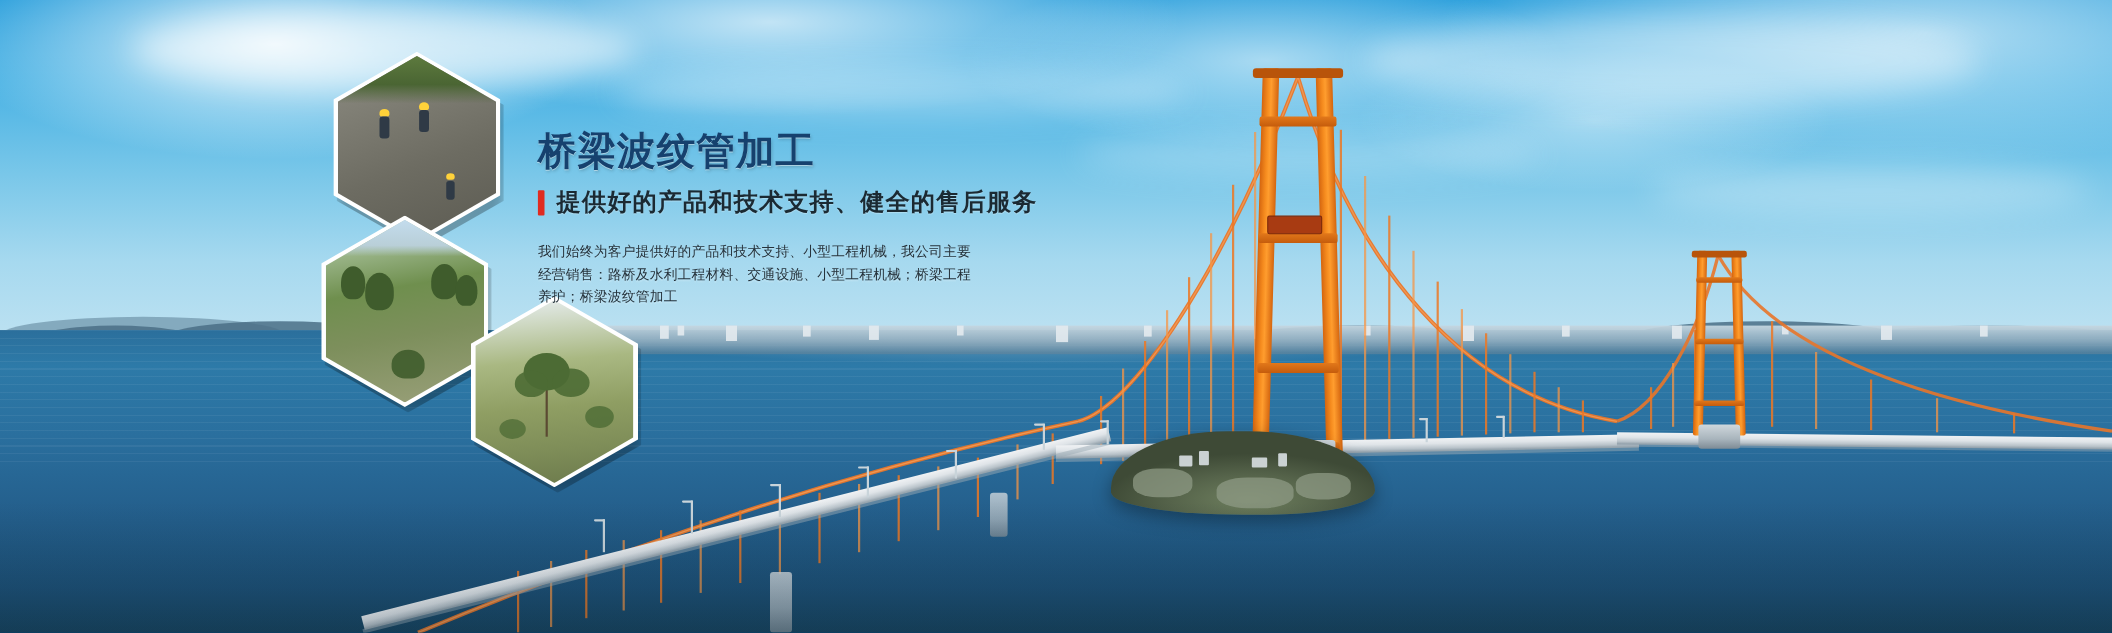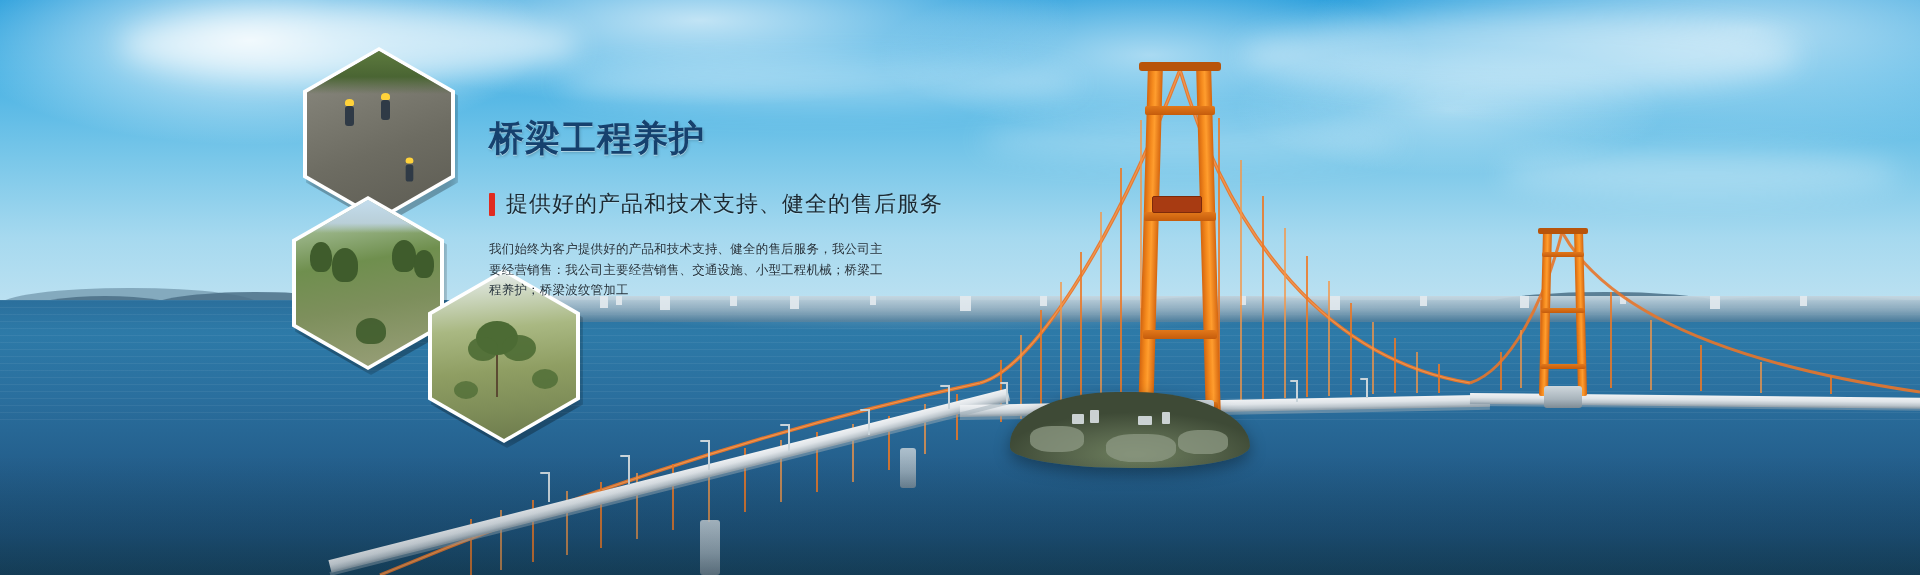--- a/index.html
+++ b/index.html
@@ -162,21 +162,21 @@
   .h-main{
     font-size:35px;font-weight:bold;color:#16416e;letter-spacing:1px;
     text-shadow:0 1px 0 rgba(255,255,255,.45), 1px 2px 3px rgba(0,0,0,.18);
   }
   .h-sub{
     font-size:26px;font-weight:bold;color:#1d3f5f;letter-spacing:.5px;
     padding-bottom:2px;
     text-shadow:0 1px 0 rgba(255,255,255,.35), 1px 1px 2px rgba(0,0,0,.18);
   }
 
-  .subline{display:flex;align-items:center;gap:11px;margin-top:34px;white-space:nowrap;}
+  .subline{display:flex;align-items:center;gap:11px;margin-top:14px;white-space:nowrap;font-weight:bold;}
   .redbar{width:6px;height:23px;background:#e02b20;flex:0 0 auto;border-radius:1px;}
   .subline-text{
     font-size:22px;color:#1b2a33;letter-spacing:1px;
     text-shadow:0 1px 1px rgba(255,255,255,.3);
   }
 
   .paragraph{
     margin-top:20px;width:400px;
     font-size:12.5px;line-height:1.65;color:#25323b;letter-spacing:.2px;
     text-shadow:0 1px 1px rgba(255,255,255,.22);
@@ -430,26 +430,26 @@
           <div class="shrub" style="left:100px;top:96px;width:26px;height:20px;opacity:.8;"></div>
           <div class="shrub" style="left:22px;top:108px;width:24px;height:18px;opacity:.75;"></div>
         </div>
       </div>
     </div>
   </div>
 
   <div class="textblock">
 
     <div class="headline">
-      <span class="h-main">桥梁工程养护</span>
+      <span class="h-main">桥梁波纹管加工</span>
     </div>
 
     <div class="subline">
       <span class="redbar"></span>
       <span class="subline-text">提供好的产品和技术支持、健全的售后服务</span>
     </div>
 
-    <div class="paragraph">我们始终为客户提供好的产品和技术支持、健全的售后服务，我公司主要经营销售：我公司主要经营销售、交通设施、小型工程机械；桥梁工程养护；桥梁波纹管加工</div>
+    <div class="paragraph">我们始终为客户提供好的产品和技术支持、小型工程机械，我公司主要经营销售：路桥及水利工程材料、交通设施、小型工程机械；桥梁工程养护；桥梁波纹管加工</div>
 
   </div>
 
   <div class="vignette"></div>
 </div>
 
 </body></html>

